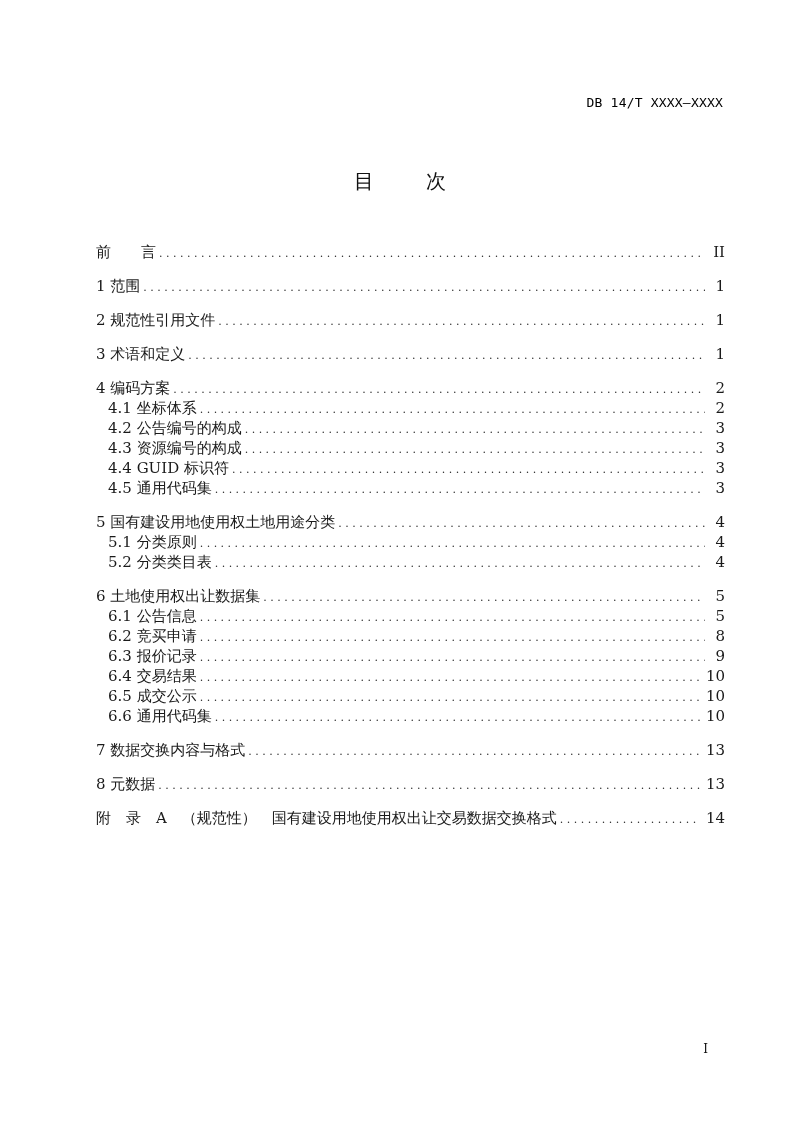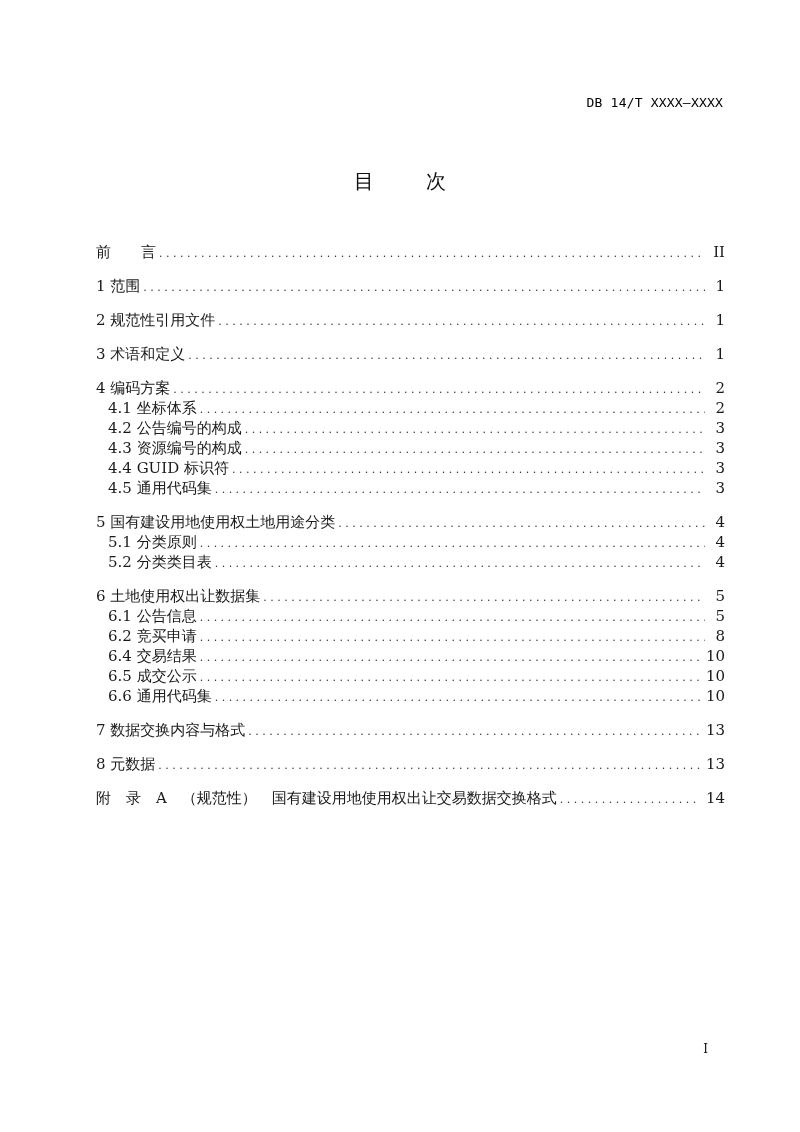--- a/index.html
+++ b/index.html
@@ -106,20 +106,25 @@
       <span class="toc-label"><span>6.1</span> <span>公告信息</span></span>
       <span class="toc-dots"></span>
       <span class="toc-page">5</span>
     </div>
     <div class="toc-row lvl2">
       <span class="toc-label"><span>6.2</span> <span>竞买申请</span></span>
       <span class="toc-dots"></span>
       <span class="toc-page">8</span>
     </div>
     <div class="toc-row lvl2">
+      <span class="toc-label"><span>6.3</span> <span>报价记录</span></span>
+      <span class="toc-dots"></span>
+      <span class="toc-page">9</span>
+    </div>
+    <div class="toc-row lvl2">
       <span class="toc-label"><span>6.4</span> <span>交易结果</span></span>
       <span class="toc-dots"></span>
       <span class="toc-page">10</span>
     </div>
     <div class="toc-row lvl2">
       <span class="toc-label"><span>6.5</span> <span>成交公示</span></span>
       <span class="toc-dots"></span>
       <span class="toc-page">10</span>
     </div>
     <div class="toc-row lvl2">

